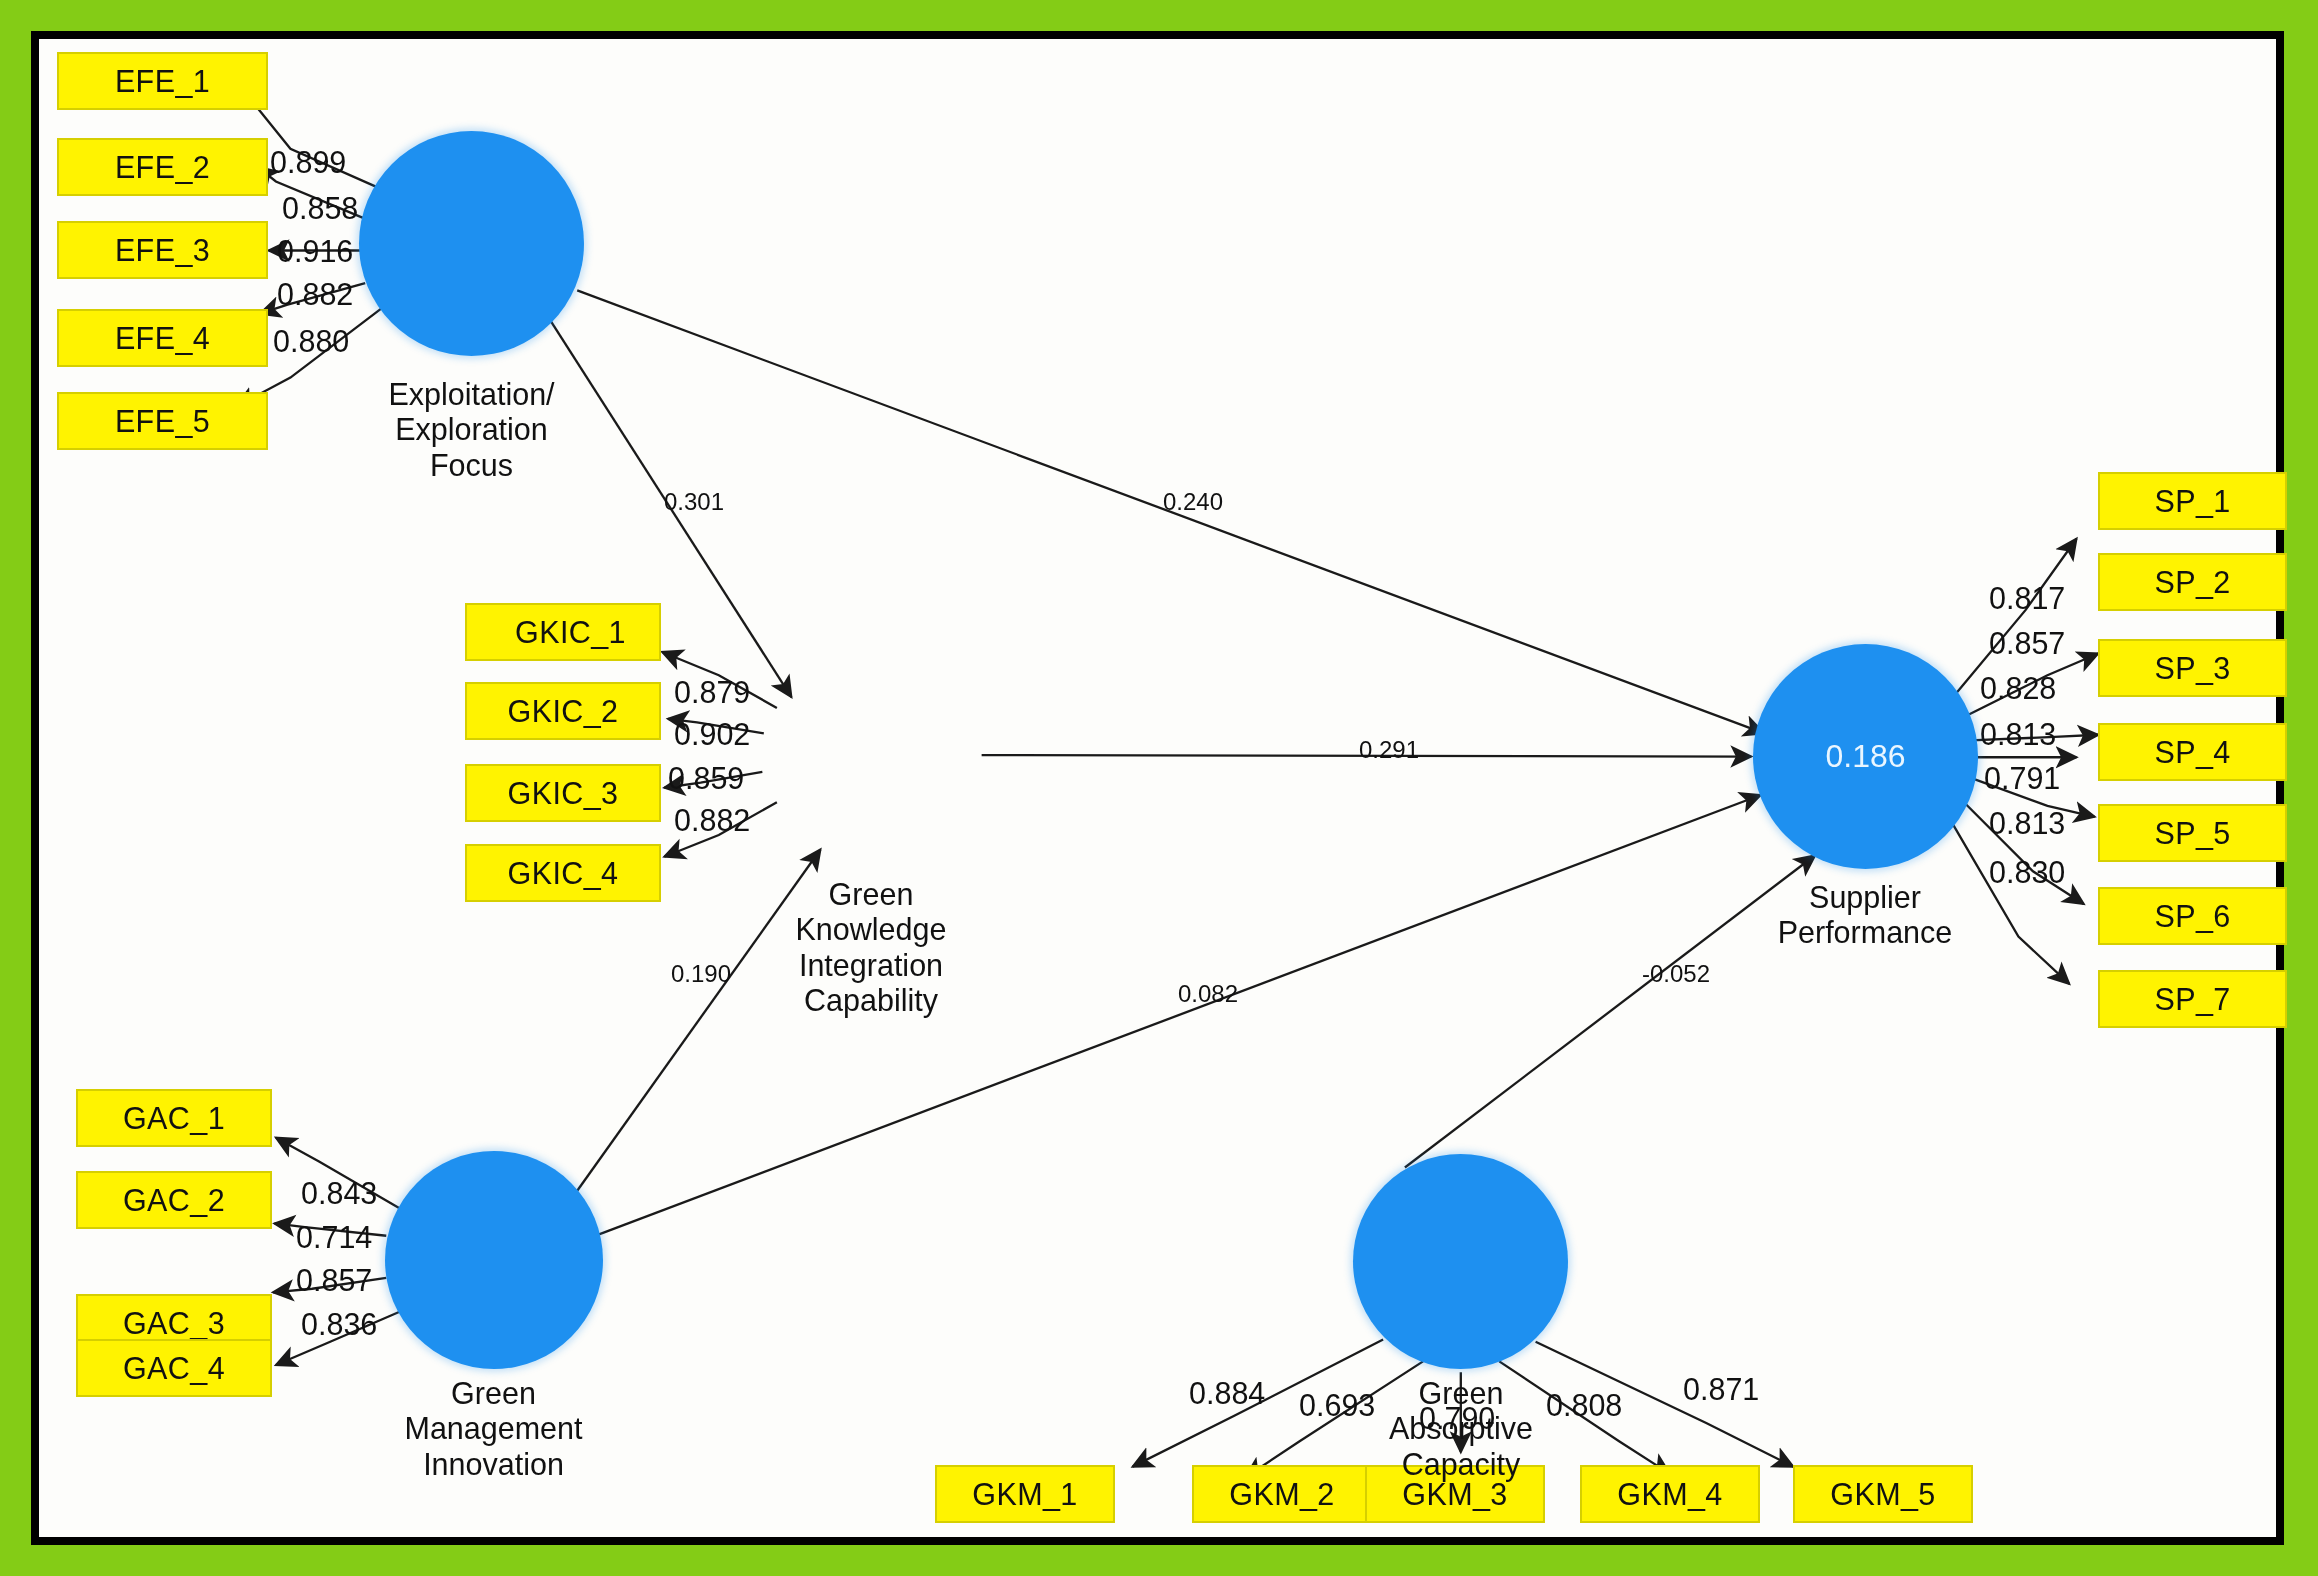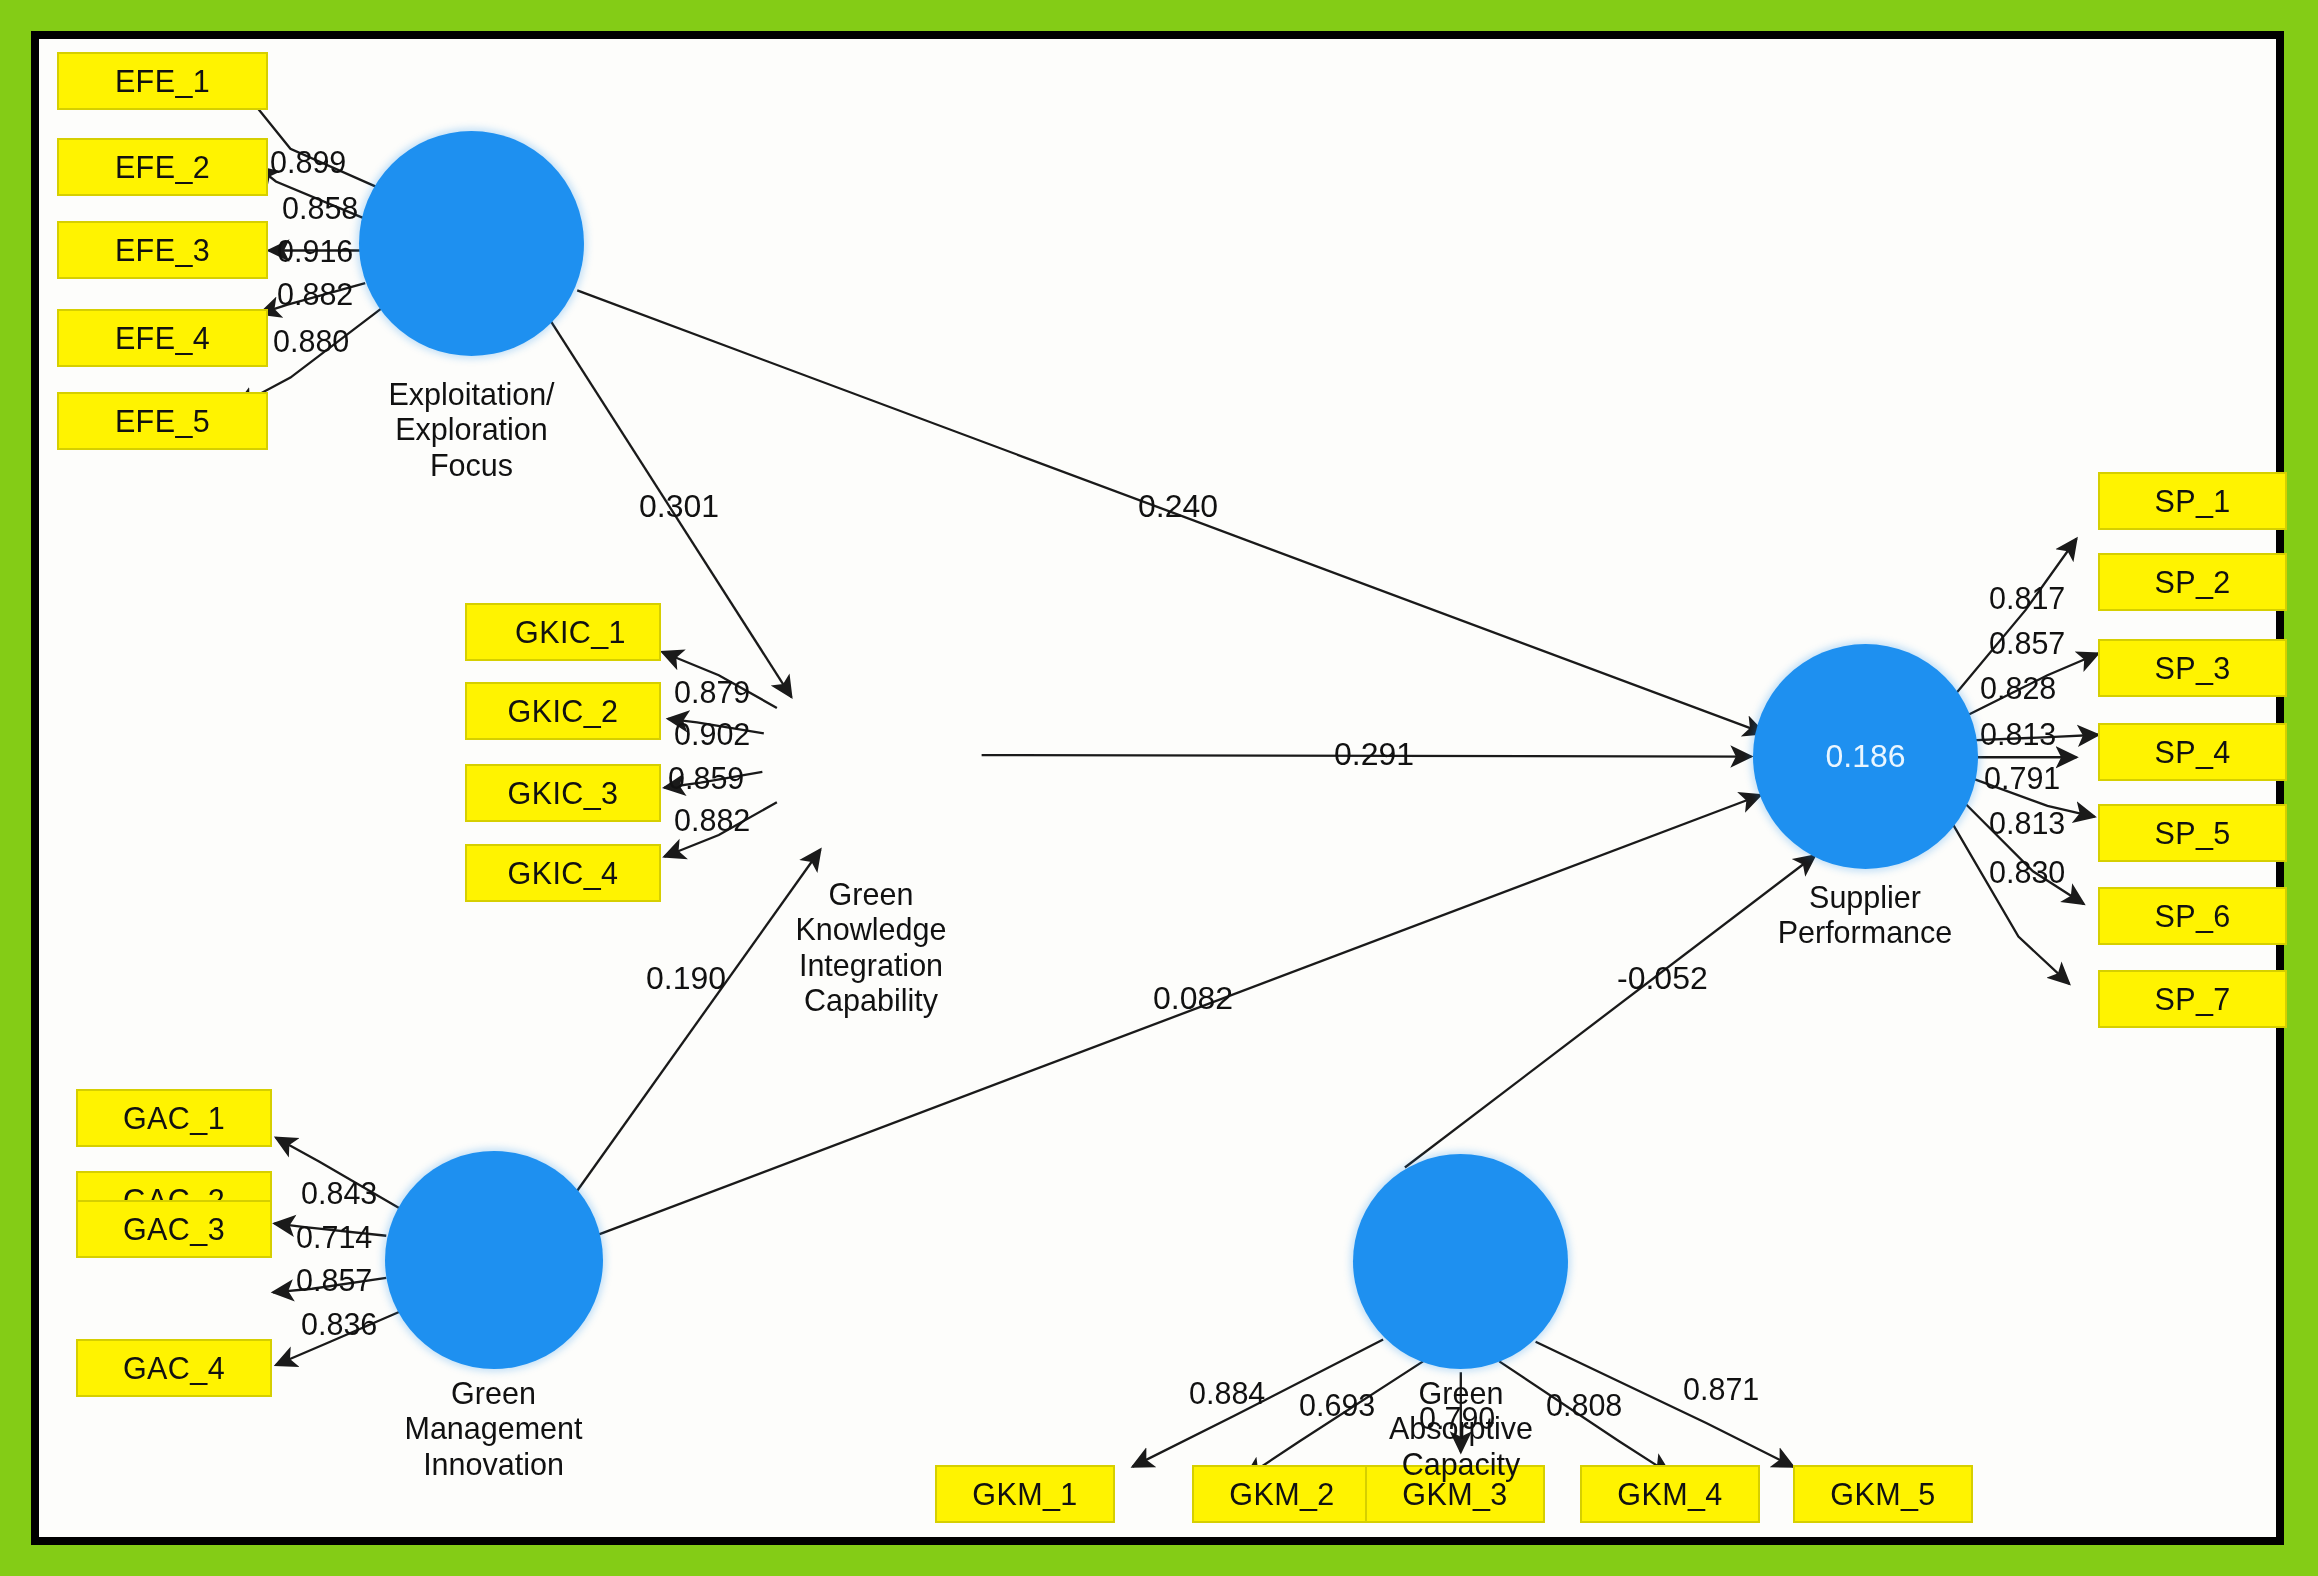--- a/index.html
+++ b/index.html
@@ -47,21 +47,21 @@
     font-size:30.5px;color:#111;
     line-height:1.16;
     white-space:pre-line;
   }
   .coef{
     position:absolute;
     font-size:30.5px;color:#111;
     background:rgba(253,253,251,0.0);
     white-space:nowrap;
   }
-  .path-coef{font-size:32px;}
+  .path-coef{font-size:24px;margin-left:25px;}
 </style>
 </head>
 <body>
 
 <div id="canvas">
   <div id="frame"></div>
 
   <svg id="wires" viewBox="0 0 3194 2172">
     <defs>
       <marker id="ah" markerWidth="11" markerHeight="11" refX="9" refY="5.5" orient="auto" markerUnits="strokeWidth">
@@ -178,21 +178,21 @@
   <div class="coef" style="left:1984px;top:761px;">0.791</div>
   <div class="coef" style="left:1989px;top:806px;">0.813</div>
   <div class="coef" style="left:1989px;top:855px;">0.830</div>
 
   <div class="ind" style="left:76px;top:1089px;width:196px;height:58px;">
     <span>GAC_1</span>
   </div>
   <div class="ind" style="left:76px;top:1171px;width:196px;height:58px;">
     <span>GAC_2</span>
   </div>
-  <div class="ind" style="left:76px;top:1200px;width:196px;height:58px;">
+  <div class="ind" style="left:76px;top:1294px;width:196px;height:58px;">
     <span>GAC_3</span>
   </div>
   <div class="ind" style="left:76px;top:1339px;width:196px;height:58px;">
     <span>GAC_4</span>
   </div>
 
   <div class="coef" style="left:301px;top:1176px;">0.843</div>
   <div class="coef" style="left:296px;top:1220px;">0.714</div>
   <div class="coef" style="left:296px;top:1263px;">0.857</div>
   <div class="coef" style="left:301px;top:1307px;">0.836</div>

